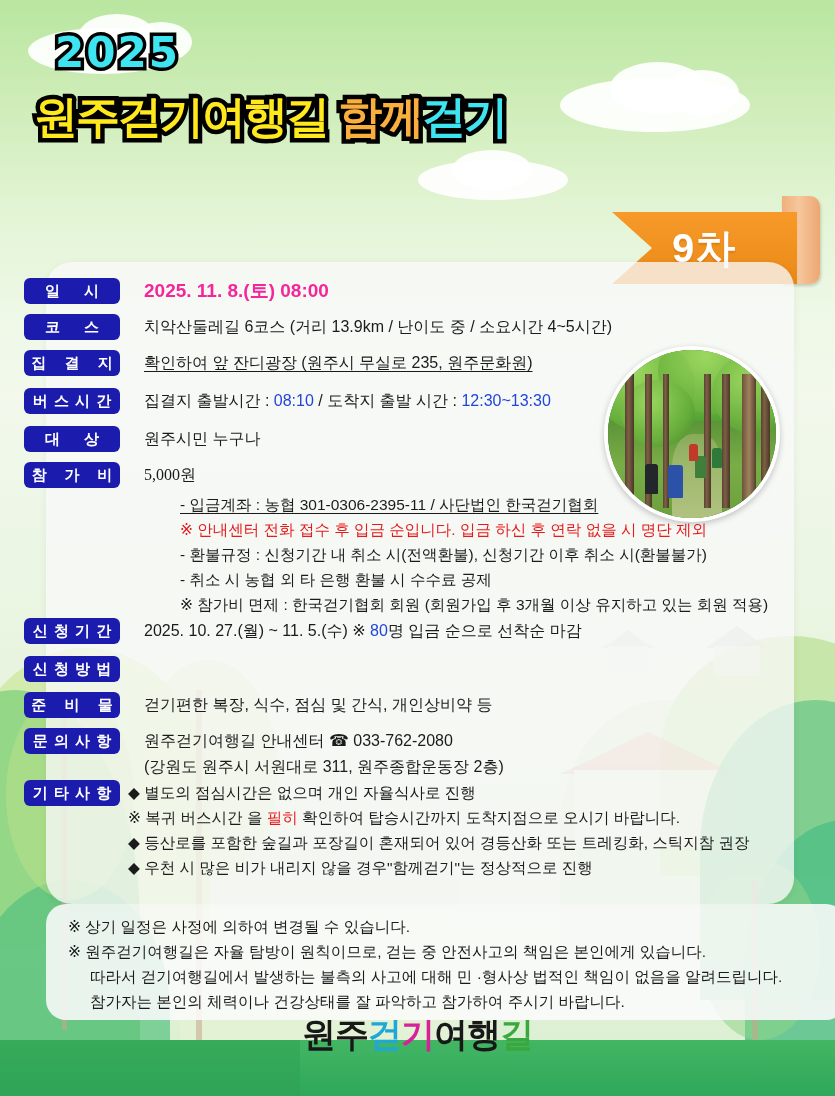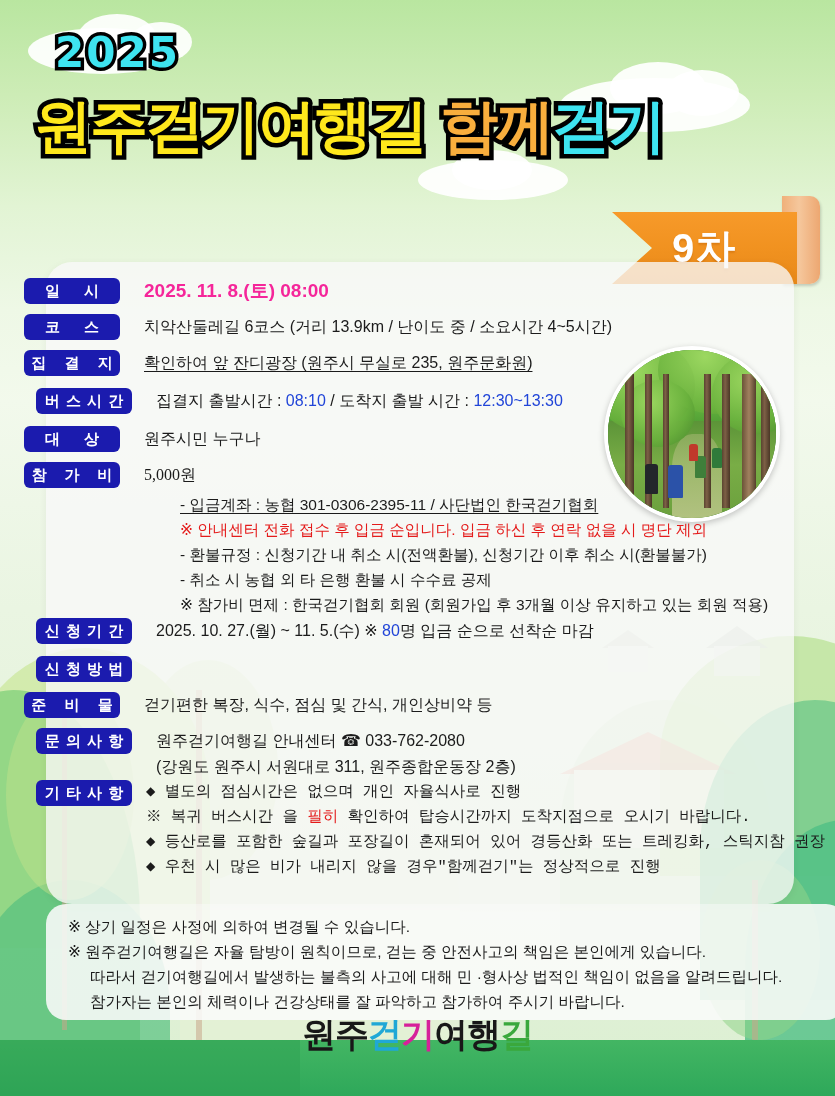--- a/index.html
+++ b/index.html
@@ -103,21 +103,21 @@
     font-size: 42px; font-weight: 700; letter-spacing: 2px;
     color: #3ee4f0;
     -webkit-text-stroke: 7px #000;
     paint-order: stroke fill;
     font-family: "DejaVu Sans", sans-serif;
   }
 
   .main-title {
     position: absolute; left: 34px; top: 88px;
     width: 790px;
-    font-size: 58px; font-weight: 700; letter-spacing: -2px;
+    font-size: 44px; font-weight: 700; letter-spacing: -2px;
     white-space: nowrap;
     font-family: "Liberation Sans", "DejaVu Sans", sans-serif;
   }
   .main-title span {
     -webkit-text-stroke: 9px #000;
     paint-order: stroke fill;
   }
   .t-yellow { color: #ffe81c; }
   .t-orange { color: #f9ae3d; }
   .t-cyan   { color: #3ee4f0; }
@@ -159,38 +159,38 @@
     width: 96px; height: 26px; line-height: 26px;
     background: #1b1bae;
     border-radius: 6px;
     color: #ffffff;
     font-size: 15px; font-weight: 700;
     text-align: center;
     letter-spacing: 0;
   }
   .badge.sp4 { letter-spacing: 10px; text-indent: 10px; }
   .badge.sp3 { letter-spacing: 7px;  text-indent: 7px; }
-  .badge.sp0 { letter-spacing: 1px;  text-indent: 1px; margin-left: 12px; }
+  .badge.sp0 { letter-spacing: 1px;  text-indent: 1px; }
 
   .val {
     margin-left: 24px;
     font-size: 16px;
     color: #1b1b1b;
     line-height: 26px;
     white-space: nowrap;
   }
 
   .val.pink   { color: #f5269a; font-weight: 700; font-size: 19px; }
   .u          { text-decoration: underline; text-underline-offset: 3px; }
   .blue-txt   { color: #2145d8; }
   .red-txt    { color: #e41b1b; }
   .fee-lines  { margin-left: 14px; }
   .fee-lines .ln { font-size: 15.5px; line-height: 25px; color: #1b1b1b; white-space: nowrap; }
   .fee-lines .ln.red { color: #e41b1b; }
-  .etc-lines { margin-left: 14px; font-family: Liberation Mono, monospace; }
+  .etc-lines { margin-left: 8px; }
   .etc-lines .ln { font-size: 15.5px; line-height: 25px; color: #1b1b1b; white-space: nowrap; }
   .val .sub { display: block; font-size: 16px; line-height: 26px; }
 
   
   .photo-circle {
     position: absolute; left: 604px; top: 346px;
     width: 176px; height: 176px;
     border-radius: 50%;
     border: 4px solid #ffffff;
     box-shadow: 0 2px 6px rgba(0,0,0,.22);

